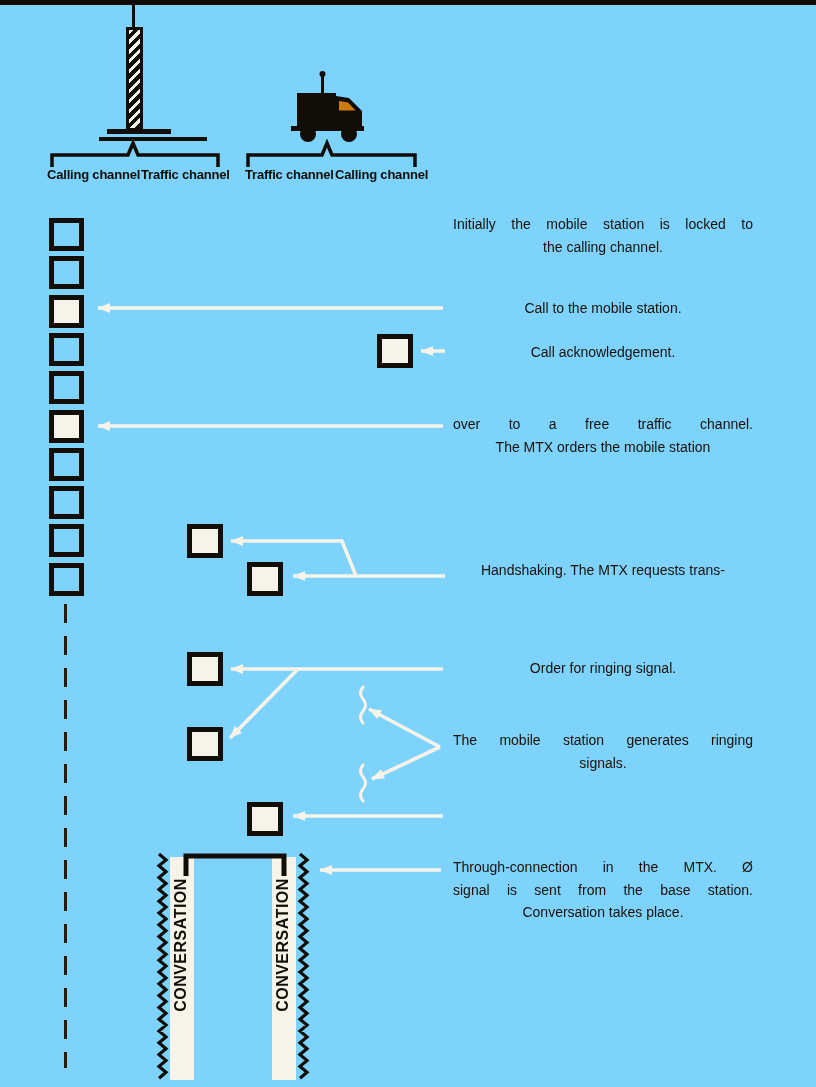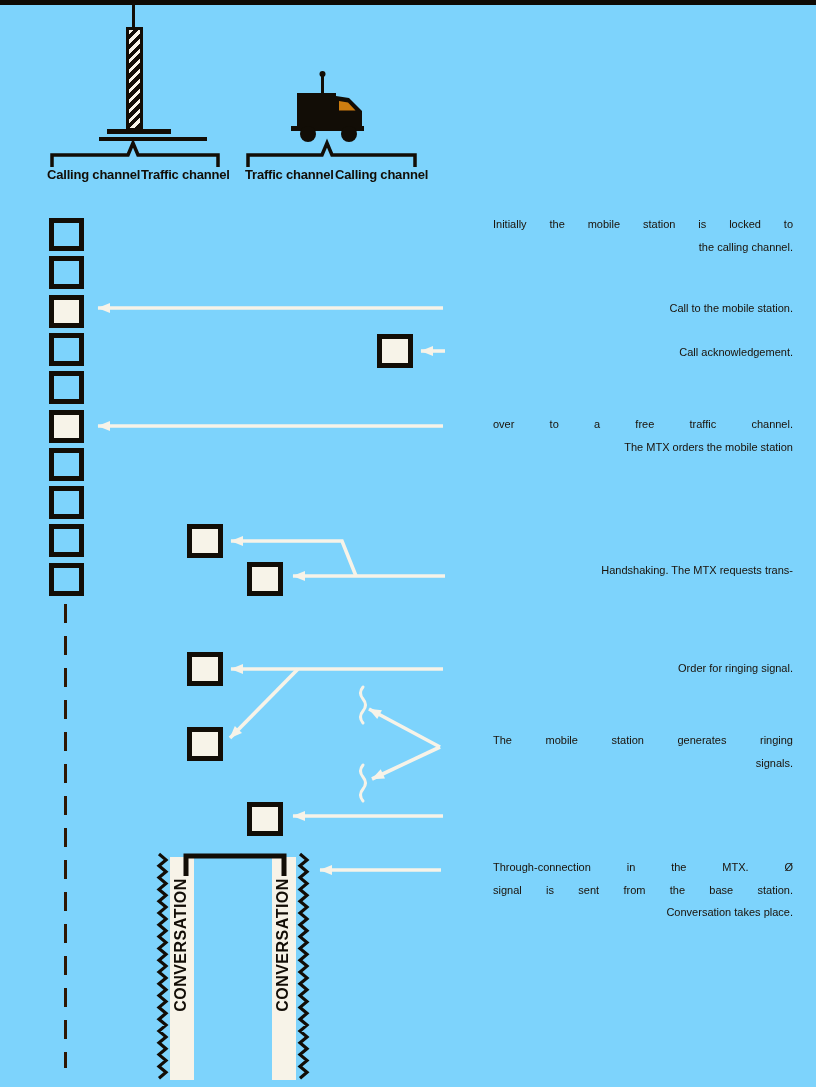--- a/index.html
+++ b/index.html
@@ -33,23 +33,23 @@
   .sq.white{background:#f7f3e8;}
   .sq.col{width:25px;height:23px;}   
   .sq.mid{width:26px;height:24px;}   
 
   .dashline{
     position:absolute;left:64px;top:604px;width:3px;height:464px;
     background:repeating-linear-gradient(180deg,#2e1703 0 19px,rgba(0,0,0,0) 19px 32px);
   }
 
   
-  .cap{position:absolute;left:453px;width:300px;font-size:11px;line-height:22.5px;color:#1a1108;margin-left:40px;}
+  .cap{position:absolute;left:453px;width:300px;font-size:14px;line-height:22.5px;color:#1a1108;}
   .cap div{text-align:justify;text-align-last:justify;}
-  .cap div:last-child{text-align:right;text-align-last:auto;}
+  .cap div:last-child{text-align:center;text-align-last:auto;}
 
   
   .bar{position:absolute;top:857px;width:24px;height:223px;background:#f7f3e8;}
   .convo-label{
     position:absolute;width:140px;height:20px;top:935px;
     transform:rotate(-90deg);
     font-weight:bold;font-size:16px;letter-spacing:0.5px;color:#120d06;
     text-align:center;white-space:nowrap;
   }
   svg.overlay{position:absolute;left:0;top:0;}

